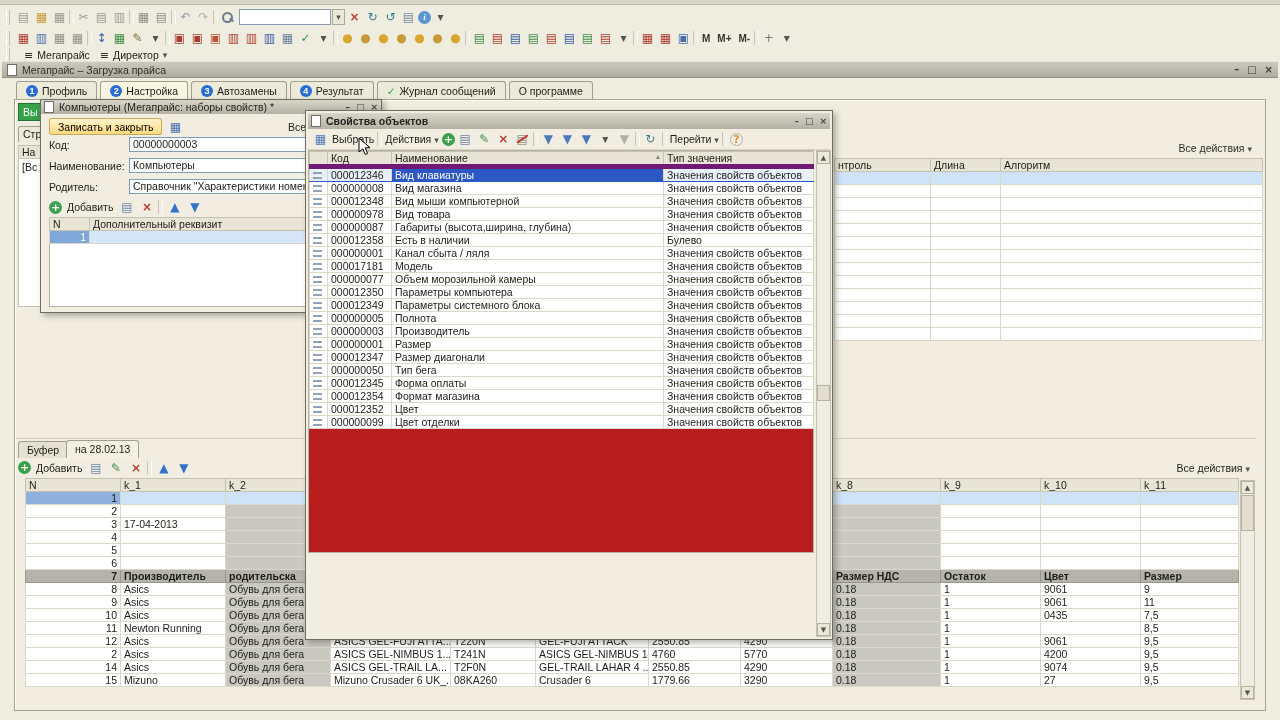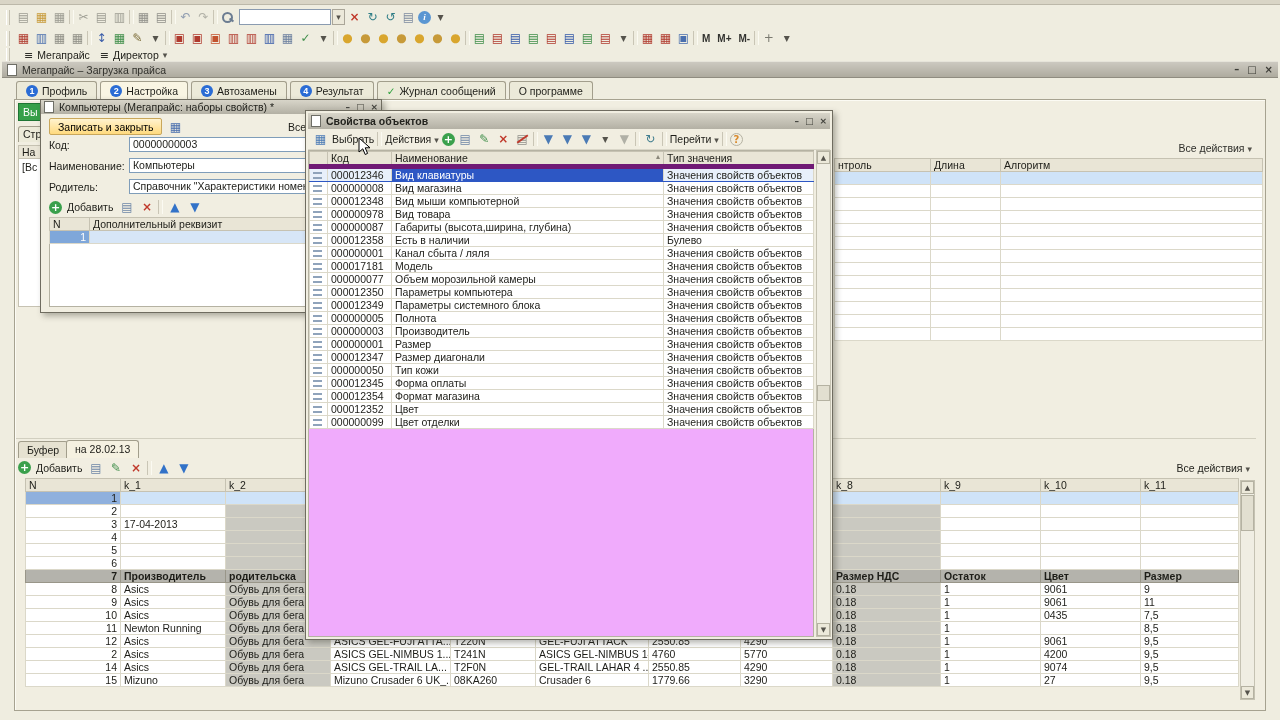--- a/index.html
+++ b/index.html
@@ -74,21 +74,21 @@
 .fld{position:absolute;left:88px;width:246px;height:15px;background:#fff;border:1px solid #7f9db9;padding:0 3px;font-size:10.5px;line-height:13px}
 #d1bar{position:absolute;left:8px;top:99px;display:flex;align-items:center;gap:3px}
 #d1grid{position:absolute;left:8px;top:117px;width:326px}
 #d1gridwrap{position:absolute;left:8px;top:117px;width:326px;height:90px;background:#fff;border:1px solid #b5b2a2}
 #d1grid td.cn{text-align:right}
 #d1grid tr.sel td.cn{background:#7fa7da;color:#fff}
 #d1grid tr.sel td{background:#d7e6f7}
 #d2{left:305px;top:110px;width:528px;height:530px;z-index:20;padding:2px}
 #d2 .dtitle{height:16px;font-weight:bold}
 #d2bar{height:21px;display:flex;align-items:center;gap:3px;padding:0 4px;border-bottom:1px solid #d9d6c8;font-size:10.5px}
-.d2list{position:absolute;left:2px;top:39px;width:506px;height:487px;background:#f0abfc;border:1px solid #b5b2a2}
+.d2list{position:absolute;left:2px;top:39px;width:506px;height:403px;background:#b91c1c;border:1px solid #b5b2a2}
 #d2table{width:504px}
 #d2table td{height:12px}
 #d2table tr.sel td{background:#e8f0fb;border-top:5px solid #701a75;border-bottom:1px solid #2d57c4}
 #d2table tr.sel td.cname{background:#2d57c4;color:#fff}
 .rowbars{display:inline-block;width:9px;height:7px;border-top:2px solid #8fa3bb;border-bottom:2px solid #8fa3bb}
 .sortico{float:right;color:#8a877a;font-size:8px}
 #d2scroll{left:510px;top:39px;width:15px;height:487px}
 .dd{font-family:"DejaVu Sans",sans-serif;font-size:9px;color:#55534c}
 
 #lf-run{position:absolute;left:18px;top:103px;width:30px;height:18px;background:#36a04a;border:1px solid #1f7534;color:#fff;font-size:10.5px;line-height:16px;padding-left:4px;z-index:2}
@@ -780,21 +780,21 @@
 </tr>
           <tr>
   <td><span class="rowbars"></span></td>
   <td class="ccode">000012347</td>
   <td class="cname">Размер диагонали</td>
   <td class="ctype">Значения свойств объектов</td>
 </tr>
           <tr>
   <td><span class="rowbars"></span></td>
   <td class="ccode">000000050</td>
-  <td class="cname">Тип кожи</td>
+  <td class="cname">Тип бега</td>
   <td class="ctype">Значения свойств объектов</td>
 </tr>
           <tr>
   <td><span class="rowbars"></span></td>
   <td class="ccode">000012345</td>
   <td class="cname">Форма оплаты</td>
   <td class="ctype">Значения свойств объектов</td>
 </tr>
           <tr>
   <td><span class="rowbars"></span></td>

